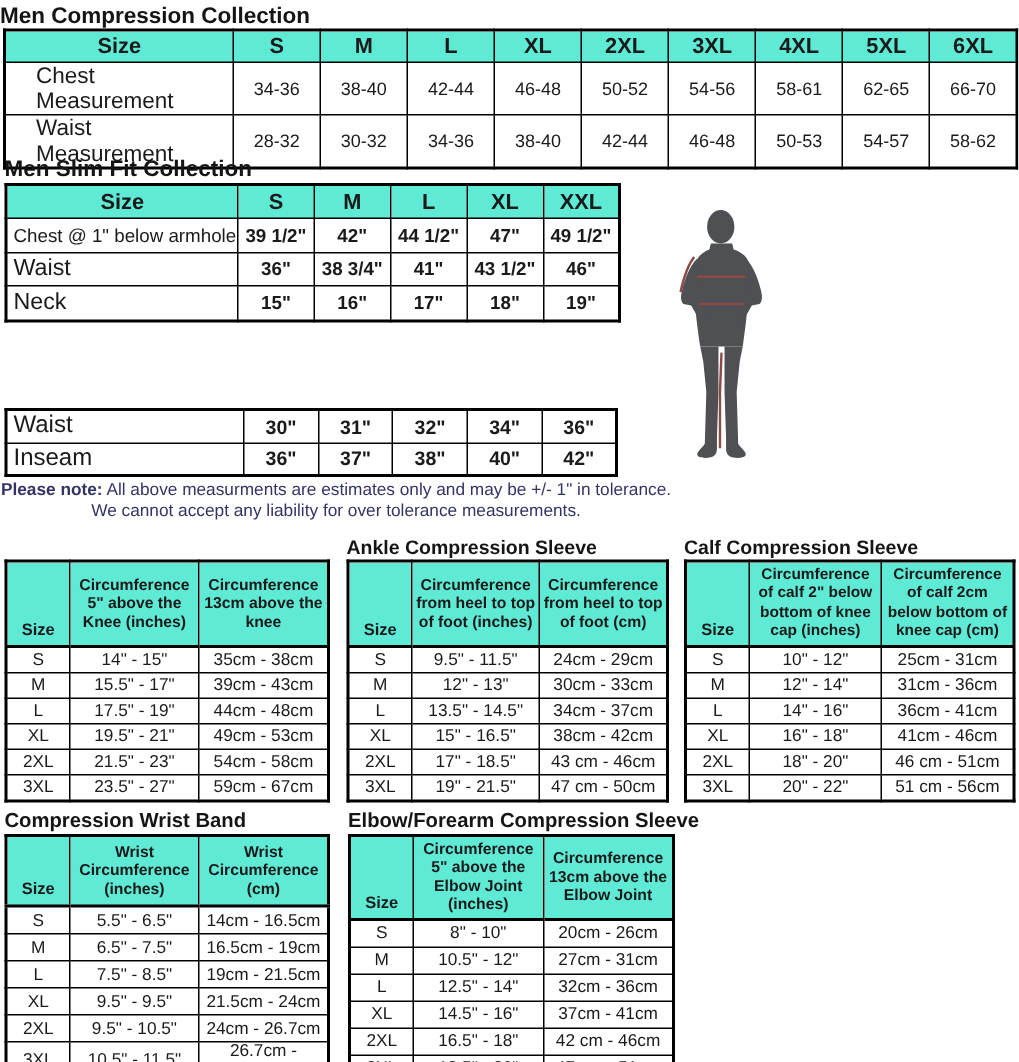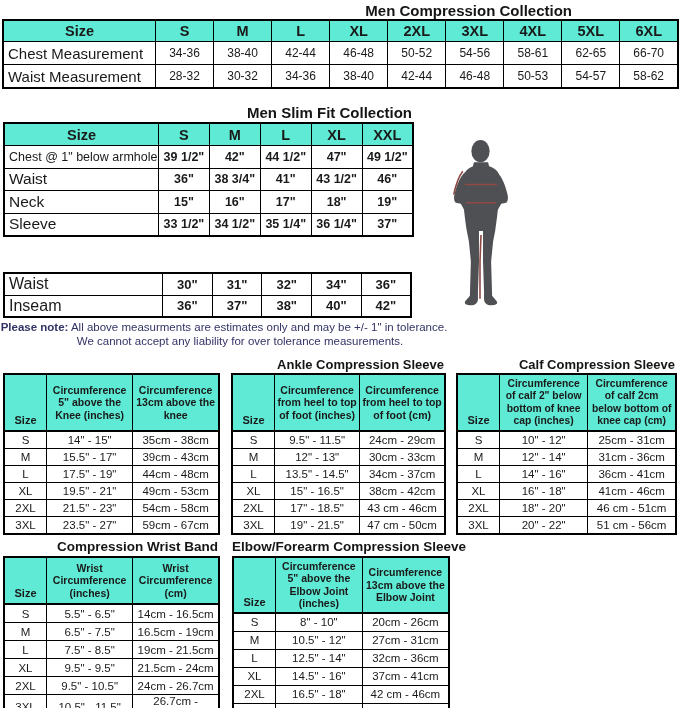--- a/index.html
+++ b/index.html
@@ -1,18 +1,18 @@
 <!DOCTYPE html>
 <html><head>
 <meta charset="utf-8">
 <style>
   html,body{margin:0;padding:0;background:#fff;}
   .page{position:relative;width:679px;height:708px;background:#ffffff;overflow:hidden;
         font-family:"Liberation Sans",sans-serif;}
-  .ttl{position:absolute;font-weight:bold;color:#151515;text-align:right;white-space:nowrap;}
+  .ttl{position:absolute;font-weight:bold;color:#151515;text-align:left;white-space:nowrap;}
   .ttl-main {left:0;   top:2px;   width:572px;font-size:15px;}
   .ttl-slim {left:3px; top:104px; width:409px;font-size:15px;}
   .ttl-pant {left:3px; top:255px; width:407px;font-size:15px;margin-top:24px;}
   .ttl-knee {left:3px; top:357px; width:215px;font-size:13px;}
   .ttl-ankle{left:231px;top:357px;width:213px;font-size:13px;}
   .ttl-calf {left:456px;top:357px;width:219px;font-size:13px;}
   .ttl-wrist{left:3px; top:539px; width:215px;font-size:13.5px;}
   .ttl-elbow{left:232px;top:539px;width:216px;font-size:13.5px;}
 
   .tbl{position:absolute;display:table;border-collapse:collapse;table-layout:fixed;
@@ -20,21 +20,21 @@
   .trow{display:table-row;}
   .cell{display:table-cell;border:1px solid #000;vertical-align:middle;text-align:center;
         color:#1a1a1a;overflow:hidden;}
   .hcell{background:#5eead4;font-weight:bold;}
 
   
   .t-comp{left:2px;top:19px;width:675px;}
   .t-comp .cell:first-child{width:151px;}
   .t-comp .hcell{height:20px;font-size:14.5px;}
   .t-comp .drow .cell{height:22px;font-size:12px;}
-  .t-comp .drow .cell:first-child{text-align:left;padding-left:4px;font-size:15px;}
+  .t-comp .drow .cell:first-child{text-align:left;padding-left:20px;font-size:15px;}
 
   
   .t-slim{left:3px;top:122px;width:409px;}
   .t-slim .cell:first-child{width:153px;}
   .t-slim .hcell{height:21px;font-size:14.5px;}
   .t-slim .drow .cell{height:21.5px;font-size:12.5px;font-weight:bold;}
   .t-slim .drow .cell:first-child{text-align:left;padding-left:4px;font-size:15.5px;font-weight:normal;}
   .t-slim .trow:nth-child(2) .cell:first-child{font-size:12.5px;}
 
   
@@ -53,21 +53,21 @@
   .t-calf {left:456px;top:373px;width:219px;}
   .t-knee .hcell,.t-ankle .hcell{height:50px;}
   .t-calf .hcell{height:50px;font-size:10.3px;}
   .t-wrist{left:3px;  top:556px;width:215px;}
   .t-elbow{left:232px;top:556px;width:216px;}
   .t-wrist .hcell,.t-elbow .hcell{height:40px;margin-left:20px;}
   .t-wrist .drow .cell,.t-elbow .drow .cell{height:17px;}
 
   .note{position:absolute;left:0;width:448px;text-align:center;font-size:11.5px;color:#333366;}
   .note1{top:321px;}
-  .note2{top:335px;padding-left:16px;}
+  .note2{top:335px;}
   .note-b{font-weight:bold;}
 
   .figure{position:absolute;left:447px;top:140px;}
 </style>
 </head>
 <body>
 
 <div class="page">
 
   <div class="ttl ttl-main">Men Compression Collection</div>
@@ -136,28 +136,20 @@
         <div class="cell">43 1/2"</div>
         <div class="cell">46"</div>
       </div>
       <div class="trow drow">
         <div class="cell">Neck</div>
         <div class="cell">15"</div>
         <div class="cell">16"</div>
         <div class="cell">17"</div>
         <div class="cell">18"</div>
         <div class="cell">19"</div>
-      </div>
-      <div class="trow drow">
-        <div class="cell">Sleeve</div>
-        <div class="cell">33 1/2"</div>
-        <div class="cell">34 1/2"</div>
-        <div class="cell">35 1/4"</div>
-        <div class="cell">36 1/4"</div>
-        <div class="cell">37"</div>
       </div>
     </div>
 
   <div class="ttl ttl-pant">Men Slim Fit Pant</div>
   <div class="tbl t-pant">
       <div class="trow drow">
         <div class="cell">Waist</div>
         <div class="cell">30"</div>
         <div class="cell">31"</div>
         <div class="cell">32"</div>

